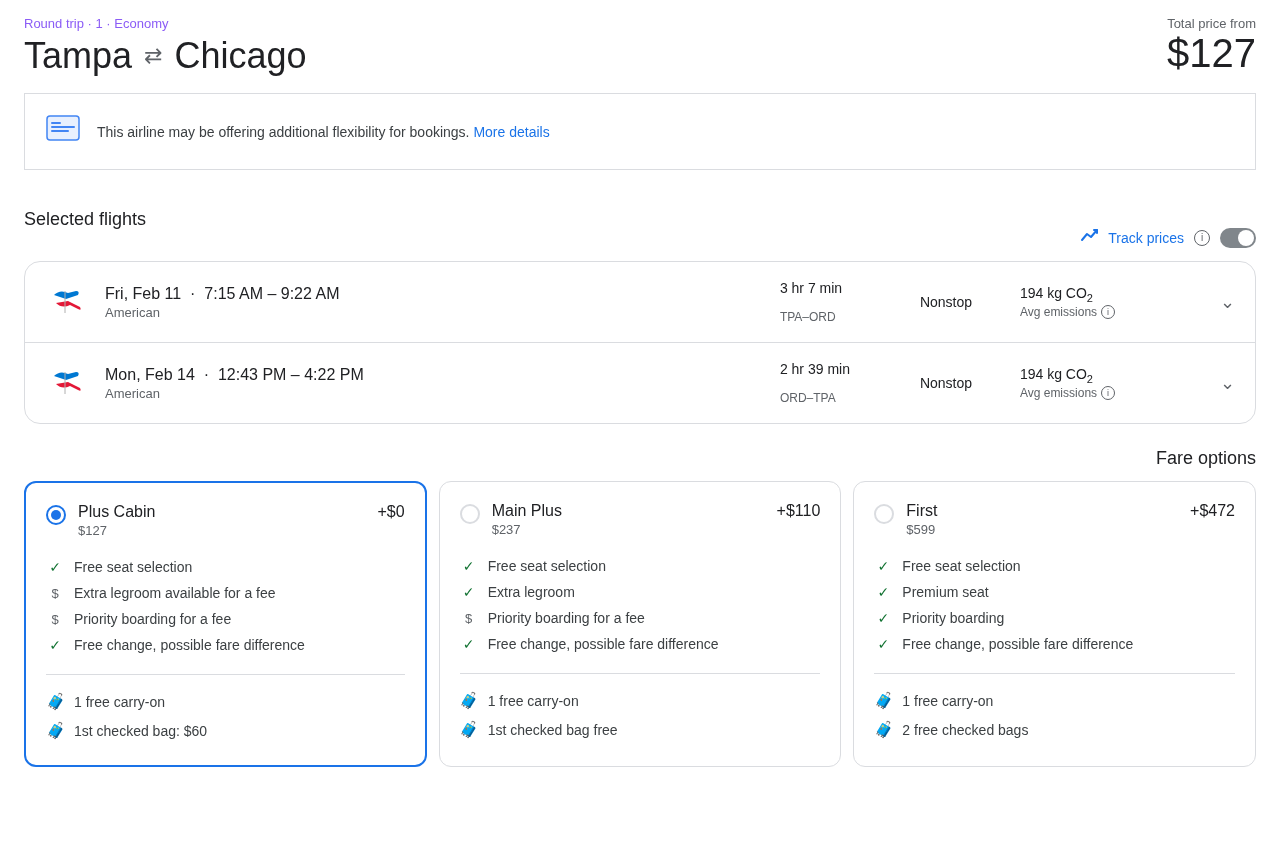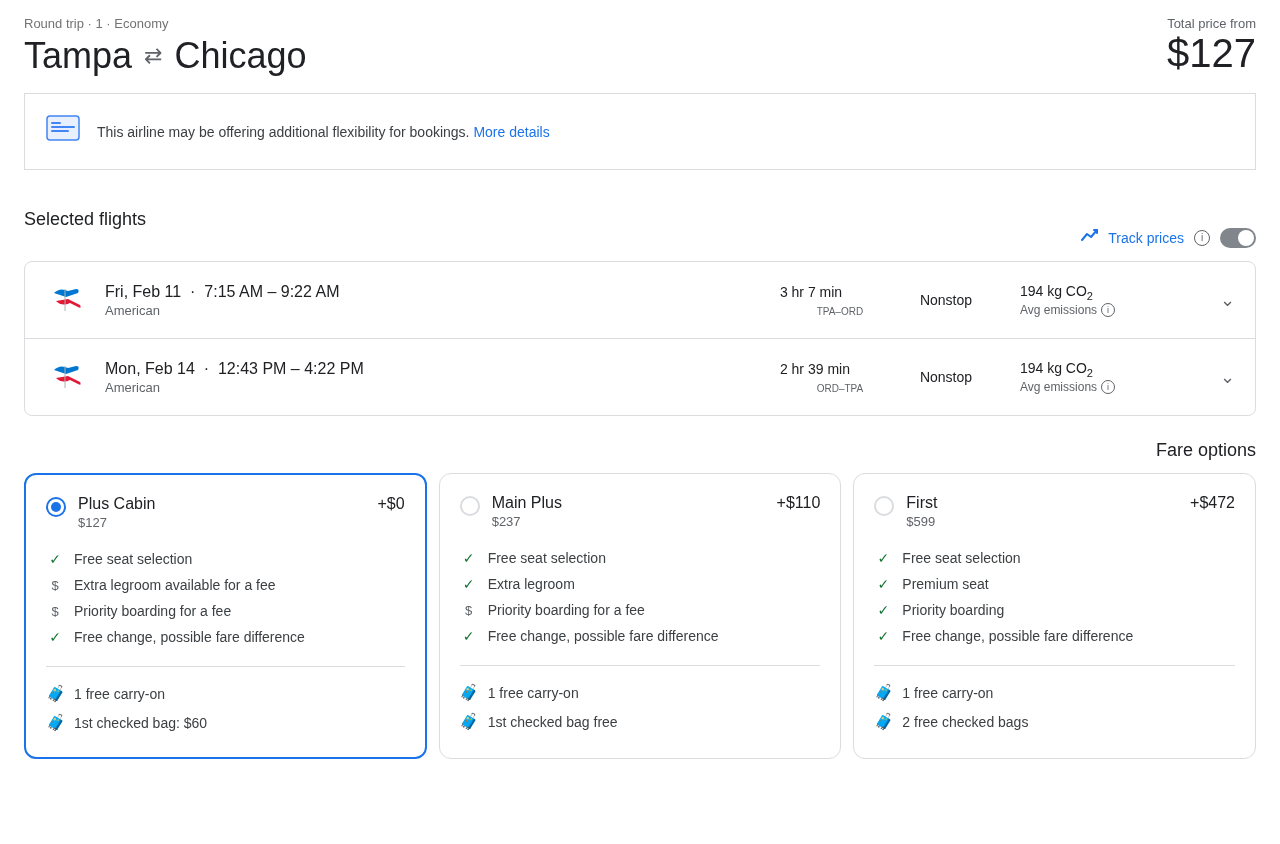--- a/index.html
+++ b/index.html
@@ -1,46 +1,46 @@
 <!DOCTYPE html>
 <html><head>
   <meta charset="utf-8">
   <style>
     * { box-sizing: border-box; margin: 0; padding: 0; }
     body { font-family: 'Google Sans', Arial, sans-serif; background: #fff; color: #202124; font-size: 14px; padding: 16px 24px; max-width: 1280px; }
 
     .header { display: flex; justify-content: space-between; align-items: flex-start; margin-bottom: 16px; }
-    .header-left .subtitle { font-size: 13px; color: #737373; margin-bottom: 4px; display: flex; align-items: center; gap: 6px; }
+    .header-left .subtitle { font-size: 13px; color: #8b5cf6; margin-bottom: 4px; display: flex; align-items: center; gap: 6px; }
     .header-left .title { font-size: 36px; font-weight: 400; display: flex; align-items: center; gap: 12px; }
     .header-right { text-align: right; }
     .header-right .total-label { font-size: 13px; color: #5f6368; }
     .header-right .total-price { font-size: 40px; font-weight: 500; }
 
     .info-banner { border: 1px solid #dadce0; border-radius: 0; padding: 16px 20px; display: flex; align-items: center; gap: 16px; margin-bottom: 20px; }
     .info-icon { font-size: 28px; }
     .info-text { font-size: 14px; color: #3c4043; }
     .info-link { color: #1a73e8; text-decoration: none; cursor: pointer; }
 
     .section-header { display: flex; justify-content: space-between; align-items: center; margin-bottom: 12px; }
     .section-title { font-size: 18px; font-weight: 500; }
     .track-prices { display: flex; align-items: center; gap: 8px; color: #1a73e8; font-size: 14px; font-weight: 500; cursor: pointer; }
     .info-circle { width: 16px; height: 16px; border: 1.5px solid #5f6368; border-radius: 50%; display: inline-flex; align-items: center; justify-content: center; font-size: 10px; color: #5f6368; cursor: pointer; }
     .toggle { width: 36px; height: 20px; background: #80868b; border-radius: 10px; position: relative; cursor: pointer; }
     .toggle-circle { width: 16px; height: 16px; background: #fff; border-radius: 50%; position: absolute; top: 2px; right: 2px; }
 
-    .flights-container { border: 1px solid #dadce0; border-radius: 8px; margin-bottom: 24px; overflow: hidden; }
+    .flights-container { border: 1px solid #dadce0; border-radius: 16px; margin-bottom: 24px; overflow: hidden; }
     .flight-row { display: flex; align-items: center; padding: 18px 20px; gap: 20px; border-bottom: 1px solid #dadce0; cursor: pointer; }
     .flight-row:last-child { border-bottom: none; }
     .airline-logo { width: 40px; height: 40px; display: flex; flex-direction: column; align-items: center; justify-content: center; flex-shrink: 0; }
     .flight-info { flex: 1; }
     .flight-time { font-size: 16px; font-weight: 500; }
     .flight-airline { font-size: 13px; color: #5f6368; margin-top: 2px; }
     .flight-duration { flex: 0 0 120px; }
     .flight-duration .duration { font-size: 14px; font-weight: 400; }
-    .flight-duration .route { font-size: 10px; color: #5f6368; margin-top: 6px; text-align: center; }
+    .flight-duration .route { font-size: 12px; color: #5f6368; margin-top: 14px; }
     .flight-stops { flex: 0 0 80px; font-size: 14px; }
     .flight-emissions { flex: 0 0 180px; }
     .flight-emissions .co2 { font-size: 14px; }
     .flight-emissions .avg { font-size: 12px; color: #5f6368; display: flex; gap: 4px; margin-top: 2px; }
     .chevron { color: #5f6368; font-size: 18px; margin-left: auto; }
 
     .fare-section-title { font-size: 18px; font-weight: 500; margin-bottom: 12px; text-align: right; }
     .fare-cards { display: grid; grid-template-columns: repeat(3, 1fr); gap: 12px; }
     .fare-card { border: 1px solid #dadce0; border-radius: 12px; padding: 20px; cursor: pointer; position: relative; }
     .fare-card.selected { border: 2px solid #1a73e8; }

